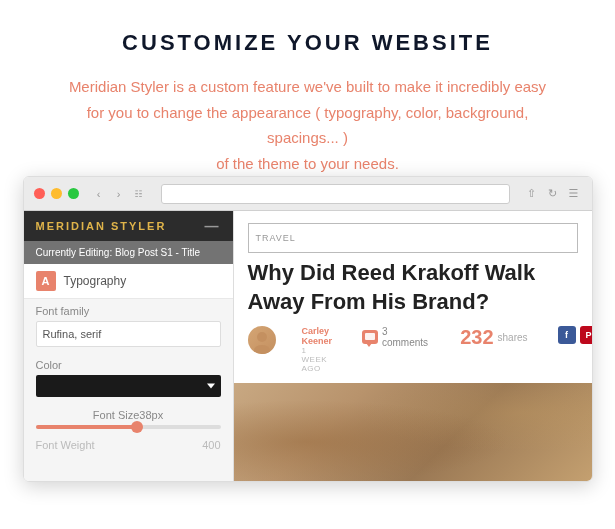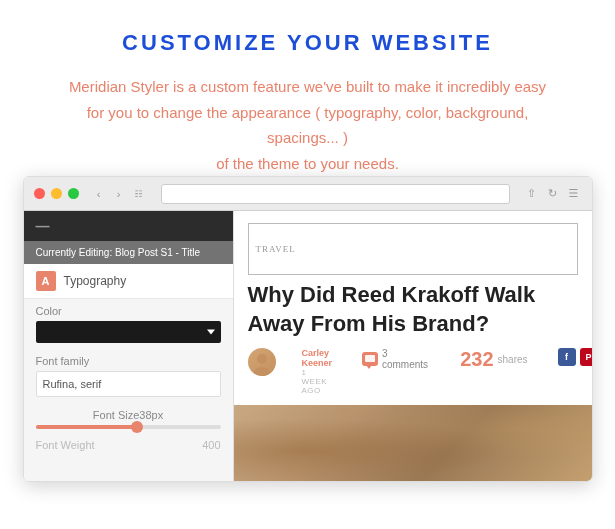--- a/index.html
+++ b/index.html
@@ -18,21 +18,21 @@
       display: flex;
       flex-direction: column;
       align-items: center;
       padding: 30px 20px 10px;
     }
 
     .heading {
       font-size: 22px;
       font-weight: 700;
       letter-spacing: 3px;
-      color: #1d4ed8;
+      color: #0f172a;
       text-transform: uppercase;
       margin-bottom: 18px;
       text-align: center;
     }
 
     .description {
       font-size: 15px;
       color: #e8836c;
       text-align: center;
       line-height: 1.7;
@@ -292,24 +292,23 @@
       display: flex;
       flex-direction: column;
     }
 
     .travel-tag {
       display: inline-block;
       border: 1px solid #bbb;
       color: #999;
       font-size: 9px;
       letter-spacing: 1px;
-      padding: 20px 7px;
+      padding: 9px 7px;
       margin: 12px 14px 6px;
       text-transform: uppercase;
-      font-family: Liberation Serif, serif;
     }
 
     .article-title {
       font-size: 22px;
       font-weight: 700;
       color: #222;
       padding: 0 14px 10px;
       line-height: 1.3;
     }
 
@@ -477,34 +476,35 @@
         <div class="browser-action-icon">⇧</div>
         <div class="browser-action-icon">↻</div>
         <div class="browser-action-icon">☰</div>
       </div>
     </div>
 
     <div class="browser-content">
 
       <div class="styler-panel">
         <div class="styler-header">
+          <span>MERIDIAN STYLER</span>
           <span class="styler-header-minus">—</span>
         </div>
         <div class="styler-editing">Currently Editing: Blog Post S1 - Title</div>
         <div class="styler-typography-row">
           <div class="styler-type-icon">A</div>
           <span class="styler-type-label">Typography</span>
         </div>
         <div class="styler-field">
+          <div class="styler-field-label">Font family</div>
+          <input class="font-family-input" type="text" value="Rufina, serif" style="">
+        </div>
+        <div class="styler-field">
           <div class="styler-field-label">Color</div>
           <div class="color-swatch"></div>
-        </div>
-        <div class="styler-field">
-          <div class="styler-field-label">Font family</div>
-          <input class="font-family-input" type="text" value="Rufina, serif" style="">
         </div>
         <div class="slider-container">
           <div class="slider-label-row">
             <span class="slider-label">Font Size</span>
             <span class="slider-value">38px</span>
           </div>
           <div class="slider-track">
             <div class="slider-fill"></div>
             <div class="slider-thumb"></div>
           </div>

